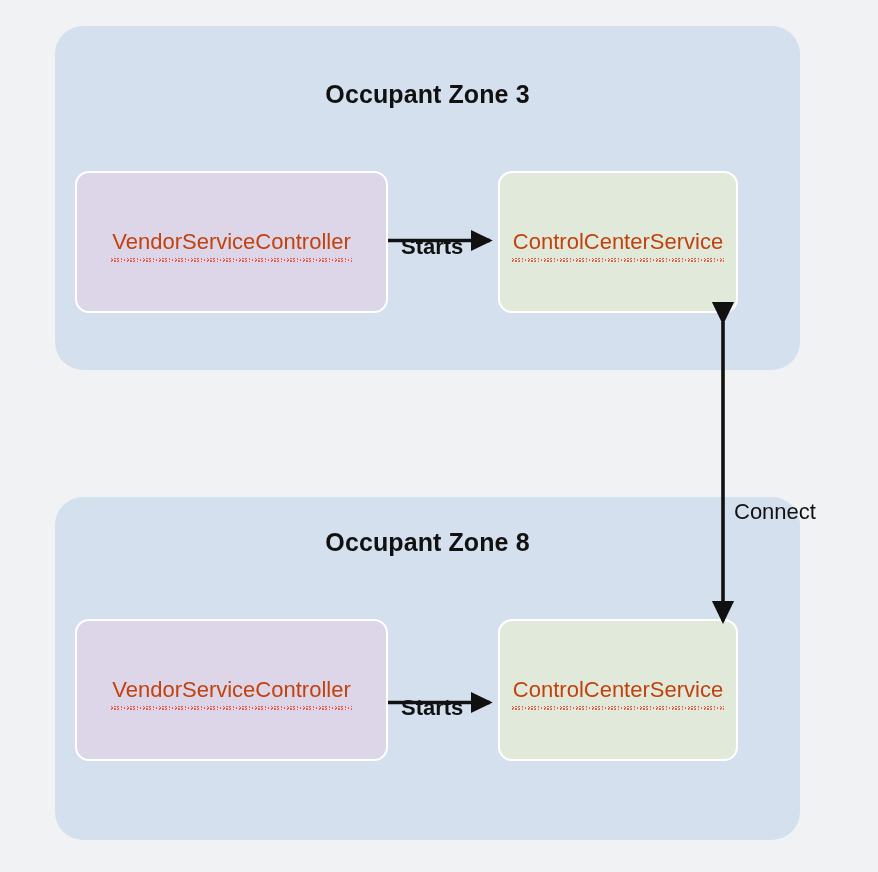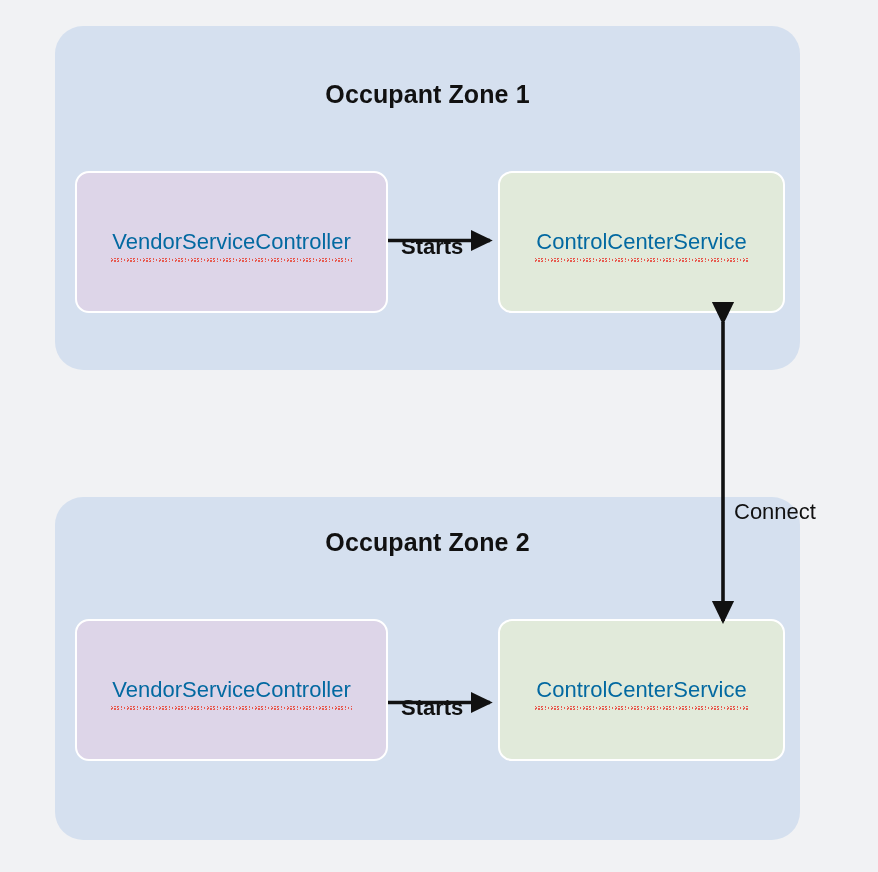--- a/index.html
+++ b/index.html
@@ -52,21 +52,21 @@
     box-sizing: border-box;
     display: flex;
     align-items: center;
     justify-content: center;
   }
   .node-purple { background: #ddd5e8; }
   .node-green  { background: #e1eada; }
 
   .node-label {
     font-size: 22px;
-    color: #0369a1;
+    color: #c2410c;
     white-space: nowrap;
     position: relative;
     line-height: 1;
   }
   
   .node-label::after {
     content: "";
     position: absolute;
     left: -1px;
     right: -1px;
@@ -80,21 +80,21 @@
     background-repeat: repeat-x;
     -webkit-mask-image: repeating-linear-gradient(90deg,
         #000 0 1.6px, transparent 1.6px 3.2px);
     mask-image: repeating-linear-gradient(90deg,
         #000 0 1.6px, transparent 1.6px 3.2px);
     opacity: 0.95;
   }
 
   
   .node-left  { left: 20px;  top: 145px; width: 313px; height: 142px; }
-  .node-right { left: 443px; top: 145px; width: 287px; height: 142px; }
+  .node-right { left: 443px; top: 145px; width: 240px; height: 142px; }
   #zone-2 .node-left  { top: 122px; }
   #zone-2 .node-right { top: 122px; }
 
   
   .arrow-layer {
     position: absolute;
     left: 0; top: 0;
     width: 878px;
     height: 872px;
     pointer-events: none;
@@ -111,33 +111,33 @@
   #label-starts-1  { left: 401px; top: 194px; font-weight: bold; }
   #label-starts-2  { left: 401px; top: 655px; font-weight: bold; }
   #label-connect   { left: 734px; top: 459px; }
 </style>
 </head>
 <body>
 
 <div class="canvas">
 
   <div class="zone" id="zone-1">
-    <div class="zone-title">Occupant Zone 1</div>
+    <div class="zone-title">Occupant Zone 3</div>
 
     <div class="node node-purple node-left">
       <span class="node-label">VendorServiceController</span>
     </div>
 
     <div class="node node-green node-right">
       <span class="node-label">ControlCenterService</span>
     </div>
   </div>
 
   <div class="zone" id="zone-2">
-    <div class="zone-title">Occupant Zone 2</div>
+    <div class="zone-title">Occupant Zone 8</div>
 
     <div class="node node-purple node-left">
       <span class="node-label">VendorServiceController</span>
     </div>
 
     <div class="node node-green node-right">
       <span class="node-label">ControlCenterService</span>
     </div>
   </div>
 

